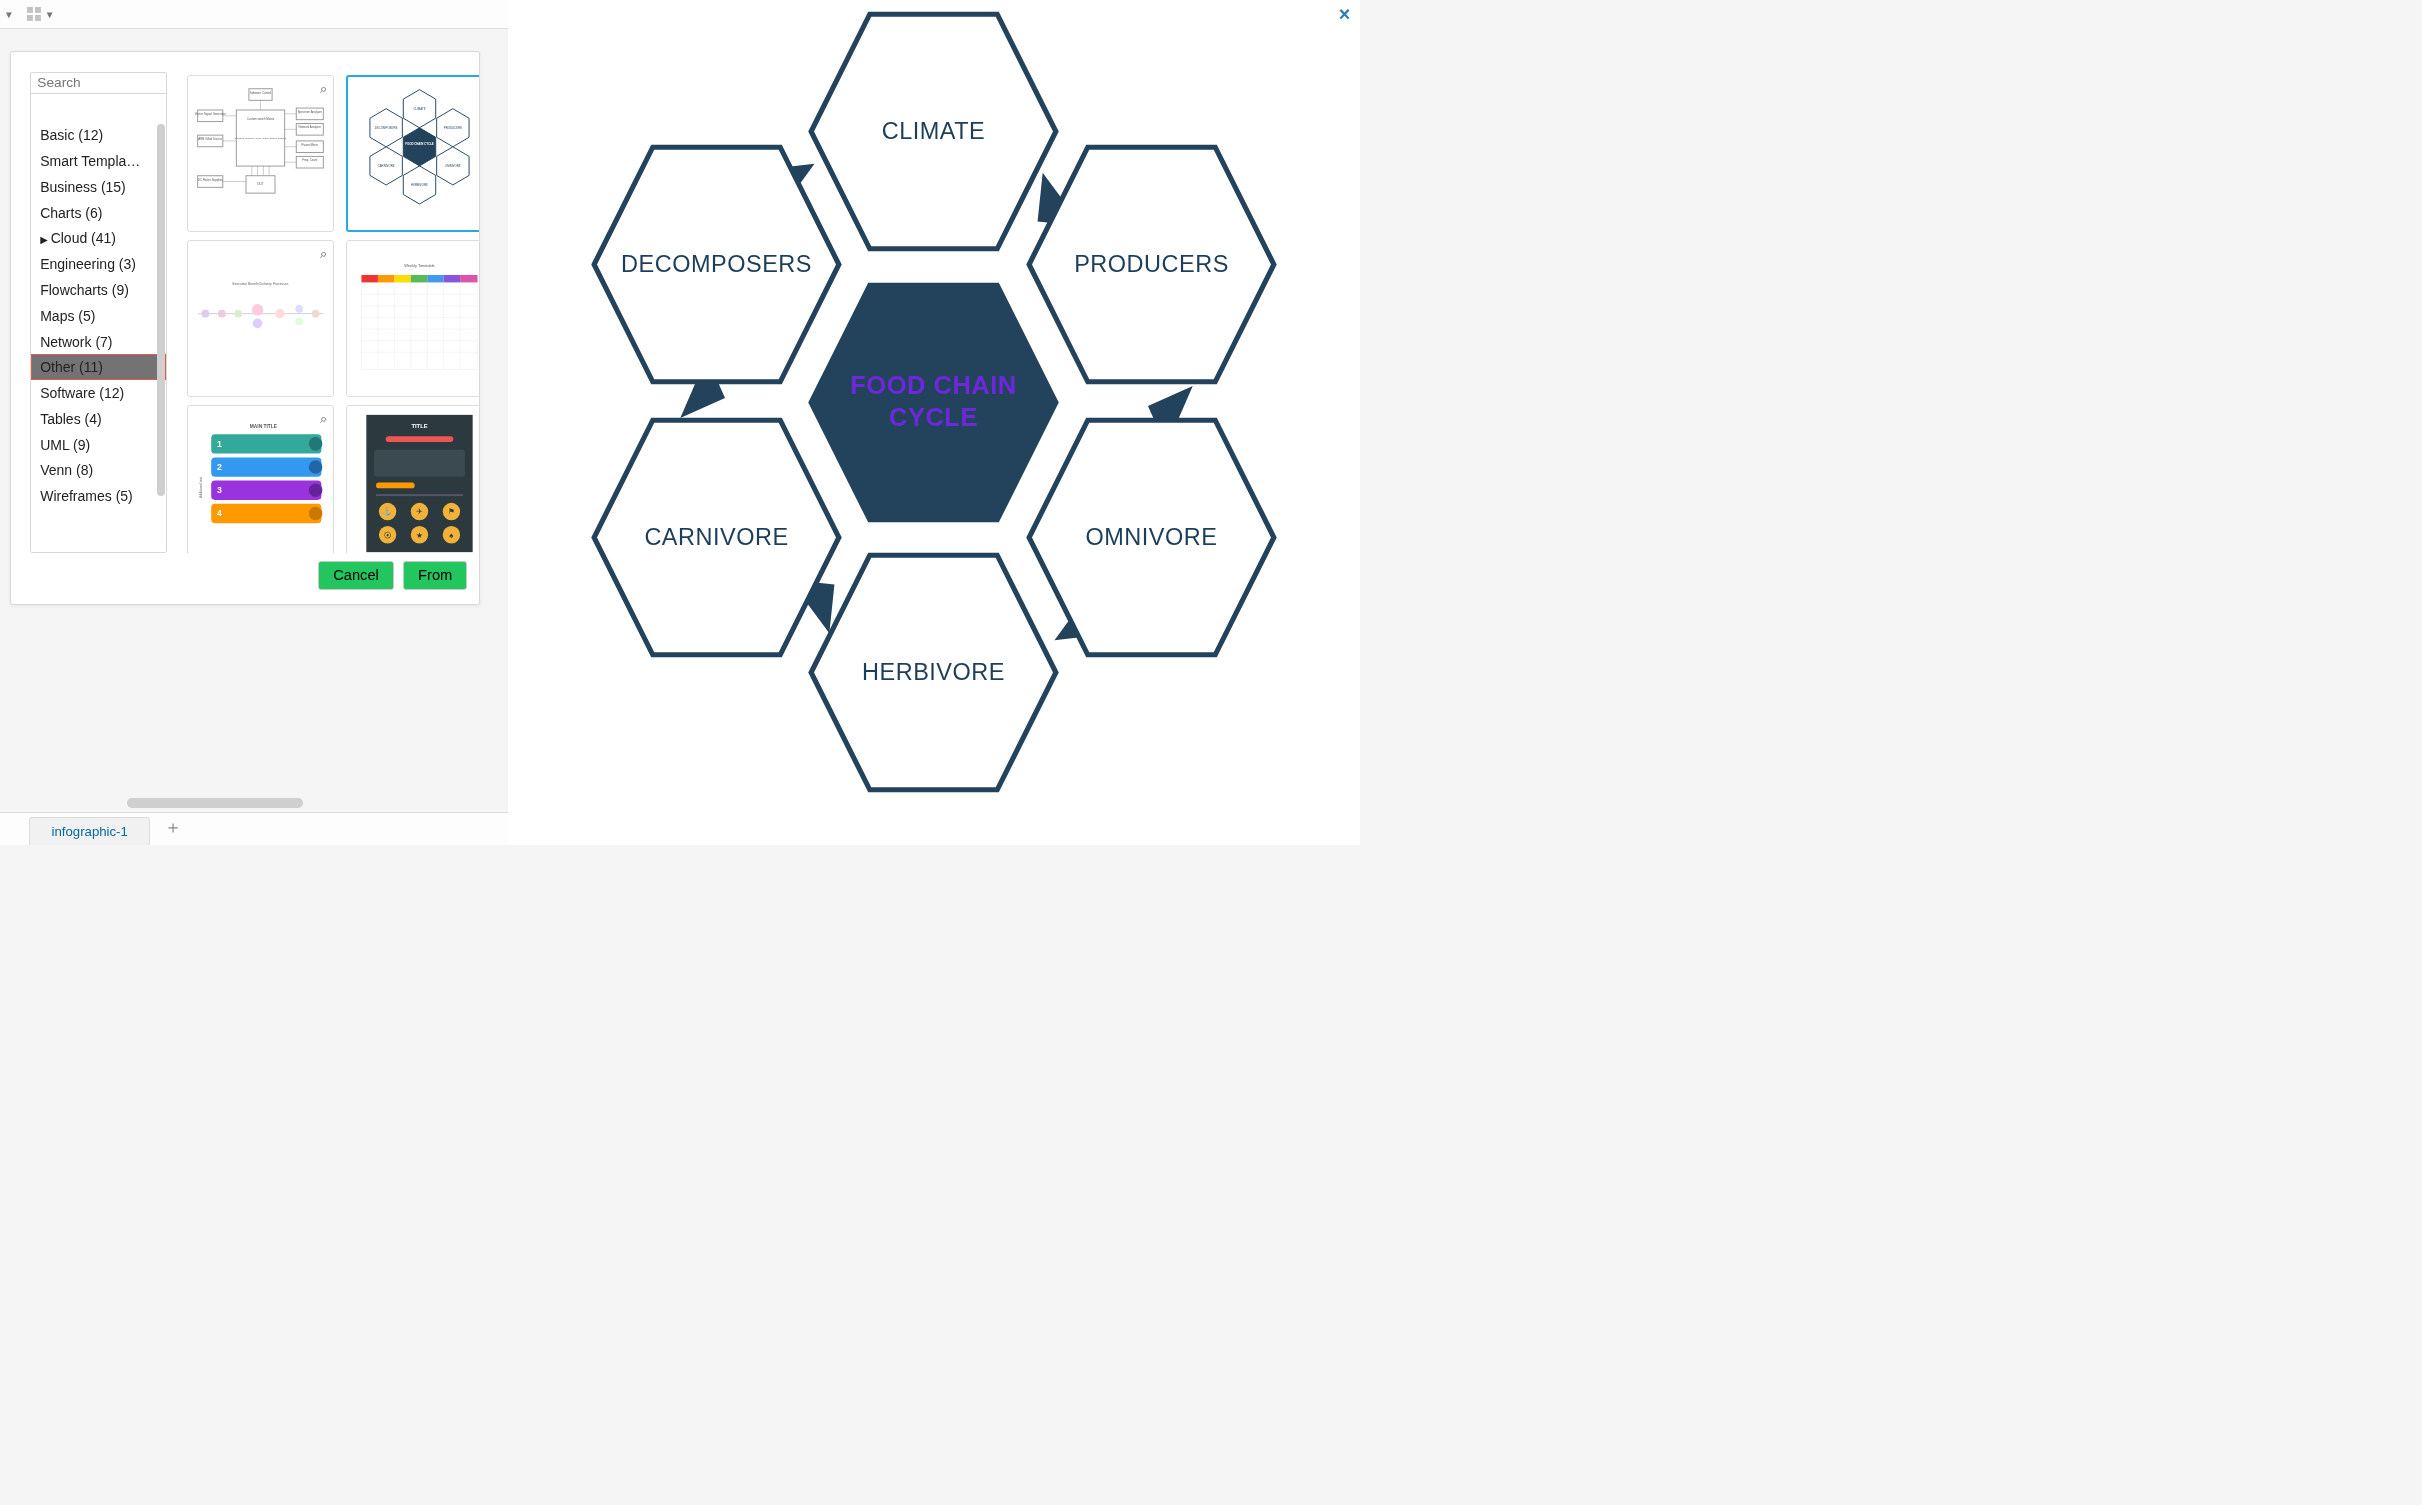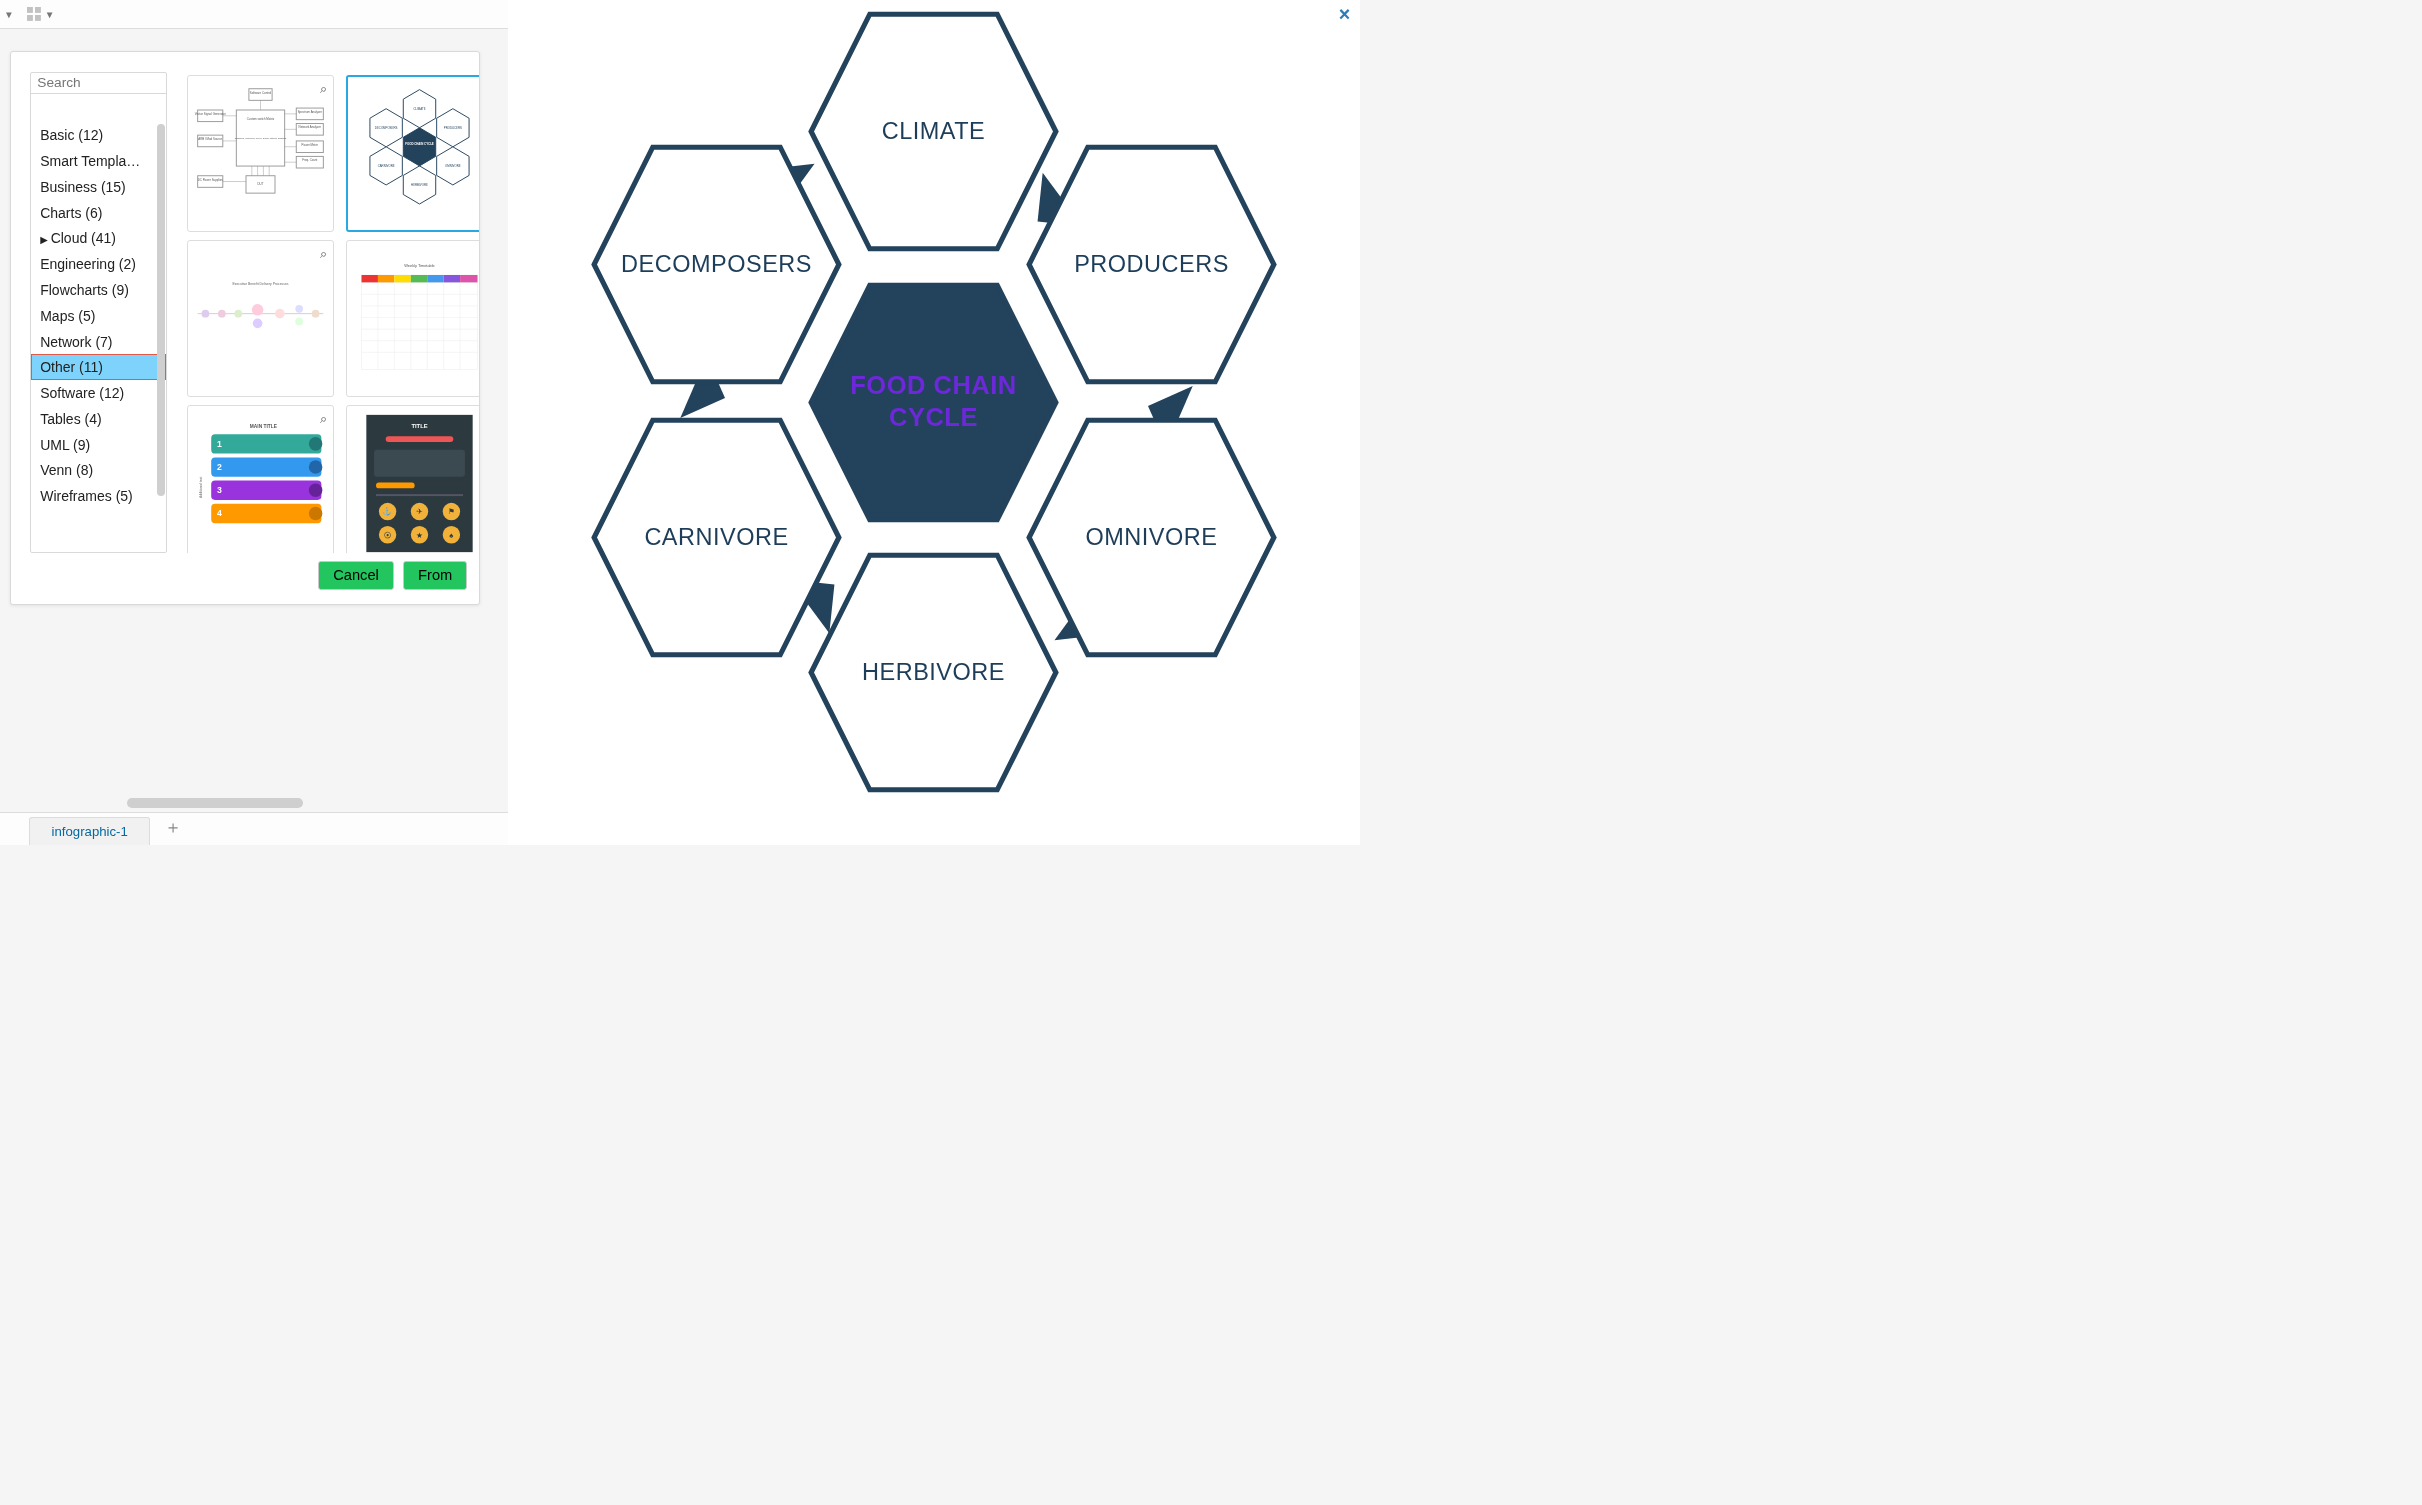--- a/index.html
+++ b/index.html
@@ -72,21 +72,21 @@
     padding: 3.9px 7.8px;
     font-size: 14px;
     color:#222;
     cursor:pointer;
     white-space:nowrap; overflow:hidden; text-overflow:ellipsis;
     border:1px solid transparent;
   }
   .cat-row .tri { font-size:9.8px; margin-right:2.9px; }
   .cat-row.highlight {
     border:1.5px solid #e05a4a;
-    background:#7dd3fc;
+    background:#737373;
   }
   
   .cat-scroll {
     position:absolute; right:1px; top:2px; width:8.8px; height:372px;
     background:#cfcfcf; border-radius:4.9px;
   }
 
   
   .thumbs {
     flex:1;
@@ -213,21 +213,21 @@
         <input placeholder="Search" style="">
 
       </div>
       <div class="cat-list">
         <div class="cat-scroll"></div>
         <div class="cat-row">Basic (12)</div>
         <div class="cat-row">Smart Templa…</div>
         <div class="cat-row">Business (15)</div>
         <div class="cat-row">Charts (6)</div>
         <div class="cat-row"><span class="tri">▶</span><span>Cloud (41)</span></div>
-        <div class="cat-row">Engineering (2)</div>
+        <div class="cat-row">Engineering (3)</div>
         <div class="cat-row">Flowcharts (9)</div>
         <div class="cat-row">Maps (5)</div>
         <div class="cat-row">Network (7)</div>
         <div class="cat-row highlight">Other (11)</div>
         <div class="cat-row">Software (12)</div>
         <div class="cat-row">Tables (4)</div>
         <div class="cat-row">UML (9)</div>
         <div class="cat-row">Venn (8)</div>
         <div class="cat-row">Wireframes (5)</div>
       </div>

